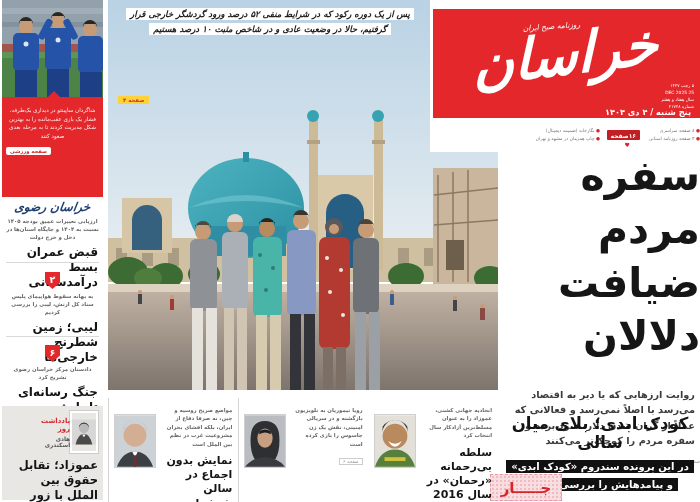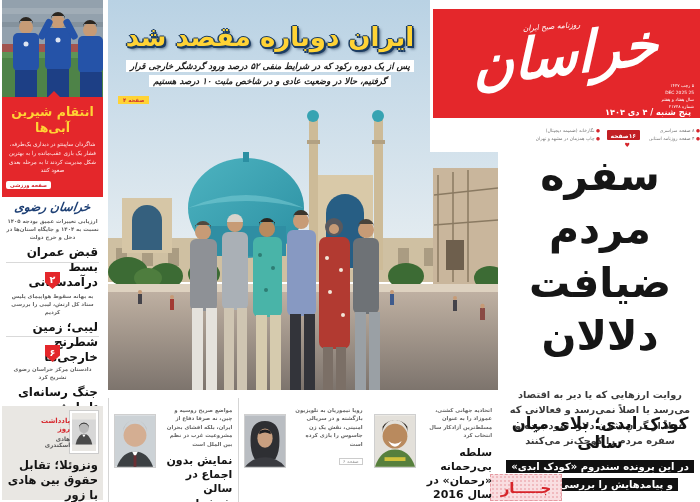--- a/index.html
+++ b/index.html
@@ -49,21 +49,21 @@
   .m-bar { position:absolute; left:43px; top:95px; width:152px; height:21px; background:#141414; color:#fff; display:flex; align-items:center; justify-content:center; font-size:9px; font-weight:bold; letter-spacing:1.5px; direction:ltr; }
   .m-date { position:absolute; right:3px; top:98px; width:98px; text-align:center; color:#fff; font-size:8.2px; font-weight:bold; }
   .m-index { position:absolute; left:0; right:0; top:127px; height:22px; font-size:4.6px; color:#777; }
   .m-pages { position:absolute; right:60px; top:3px; background:#c21f24; color:#fff; font-weight:bold; font-size:6px; padding:1.5px 4px; border-radius:1px; }
   .m-heart { position:absolute; right:70px; top:14px; color:#d6252b; font-size:6px; }
   .m-ix-r { position:absolute; right:0; width:58px; text-align:right; line-height:1.8; }
   .m-ix-l { position:absolute; right:100px; width:90px; text-align:right; line-height:1.8; }
   .m-ix i { font-style:normal; color:#d6252b; }
 
   
-  .main-story { position:absolute; left:500px; top:150px; width:200px; text-align:center; }
+  .main-story { position:absolute; left:500px; top:150px; width:200px; }
   .ms-line { font-size:41px; font-weight:900; color:#161616; line-height:1.3; letter-spacing:-1px; }
   .ms-body { margin:24px auto 0; width:190px; font-size:9.8px; font-weight:bold; color:#3c3c3c; line-height:1.55; }
   .ms-badge { display:inline-block; margin-top:5px; font-size:4.8px; color:#999; }
 
   
   .eternal { position:absolute; left:500px; top:414px; width:200px; text-align:center; }
   .et-title { font-size:16.5px; font-weight:900; color:#141414; }
   .et-hl { margin:6px auto 0; width:190px; font-size:10px; font-weight:bold; line-height:1.75; }
   .et-hl span { background:#111; color:#fff; padding:1px 5px; box-decoration-break:clone; -webkit-box-decoration-break:clone; }
   .et-logo { position:absolute; left:28px; top:66px; }
@@ -112,21 +112,20 @@
           <circle cx="88" cy="30" r="7" fill="#c79b76"></circle>
             <path d="M81 27 a7 7 0 0 1 14 0 l0 -3 -14 0z" fill="#2b2620"></path>
           <rect x="76" y="36" width="25" height="37" rx="5" fill="#2553a8"></rect>
           <rect x="78" y="72" width="22" height="25" fill="#1d3f85"></rect>
         </g>
       </svg>
     </div>
 
     <div class="s-red">
       <div class="notch"></div>
-      <div class="s-red-title">انتقام شیرین آبی‌ها</div>
       <div class="s-red-kicker">شاگردان ساپینتو در دیداری یک‌طرفه، فشار یک بازی عقب‌مانده را به بهترین شکل مدیریت کردند تا به مرحله بعدی صعود کنند</div>
       <span class="s-red-badge">صفحه ورزشی</span>
     </div>
 
     <div class="s-sec" style="top:200px;">
       <div class="razavi-logo">خراسان رضوی</div>
       <div class="s-kicker">ارزیابی تغییرات عمیق بودجه ۱۴۰۵ نسبت به ۱۴۰۴ و جایگاه استان‌ها در دخل و خرج دولت</div>
       <div class="s-title">قبض عمران بسط درآمدستانی</div>
     </div>
 
@@ -153,21 +152,21 @@
           <circle cx="20" cy="15" r="8" fill="#b9b9b9"></circle>
           <path d="M20 7 a8 8 0 0 1 8 8 l0 -5 q-3 -5 -8 -5 q-5 0 -8 5 l0 5 a8 8 0 0 1 8 -8z" fill="#3a3a3a"></path>
           <path d="M6 42 q4 -18 14 -18 q10 0 14 18z" fill="#4a4a4a"></path>
           <path d="M17 25 l3 5 3 -5z" fill="#fff"></path>
         </svg>
         <div class="note-meta">
           <div class="note-label2">یادداشت روز</div>
           <div class="note-author">هادی اسکندری</div>
         </div>
       </div>
-      <div class="note-title">ونزوئلا؛ تقابل حقوق بین هادی با زور</div>
+      <div class="note-title">عموزاد؛ تقابل حقوق بین الملل با زور</div>
 
     </div>
   </div>
 
   <div class="photo-main">
     <svg width="390" height="390" viewBox="0 0 390 390">
       <defs>
         <linearGradient id="sky" x1="0" y1="0" x2="0" y2="1">
           <stop offset="0" stop-color="#b9d2e4"></stop>
             <stop offset="1" stop-color="#e6edf1"></stop>
@@ -275,21 +274,20 @@
         <circle cx="258" cy="230" r="8" fill="#c79b76"></circle>
           <path d="M250 227 a8 8 0 0 1 16 0 l0 -3 -16 0z" fill="#4a443c"></path>
         <rect x="245" y="238" width="26" height="76" rx="6" fill="#6e7276"></rect>
         <rect x="247" y="312" width="11" height="78" fill="#9aa0a5"></rect>
           <rect x="261" y="312" width="11" height="78" fill="#9aa0a5"></rect>
       </g>
     </svg>
   </div>
 
   <div class="tourism">
-    <div class="tourism-h">ایران دوباره مقصد شد</div>
     <div class="tourism-sub"><span>پس از یک دوره رکود که در شرایط منفی ۵۲ درصد ورود گردشگر خارجی قرار گرفتیم، حالا در وضعیت عادی و در شاخص مثبت ۱۰ درصد هستیم</span></div>
     <span class="tourism-badge">صفحه ۴</span>
   </div>
 
   <div class="masthead">
     <div class="m-red">
       <div class="m-tagline">روزنامه صبح ایران</div>
       <div class="m-title">خراسان</div>
       <div class="m-info">
         <div>۵ رجب ۱۴۴۷</div>

